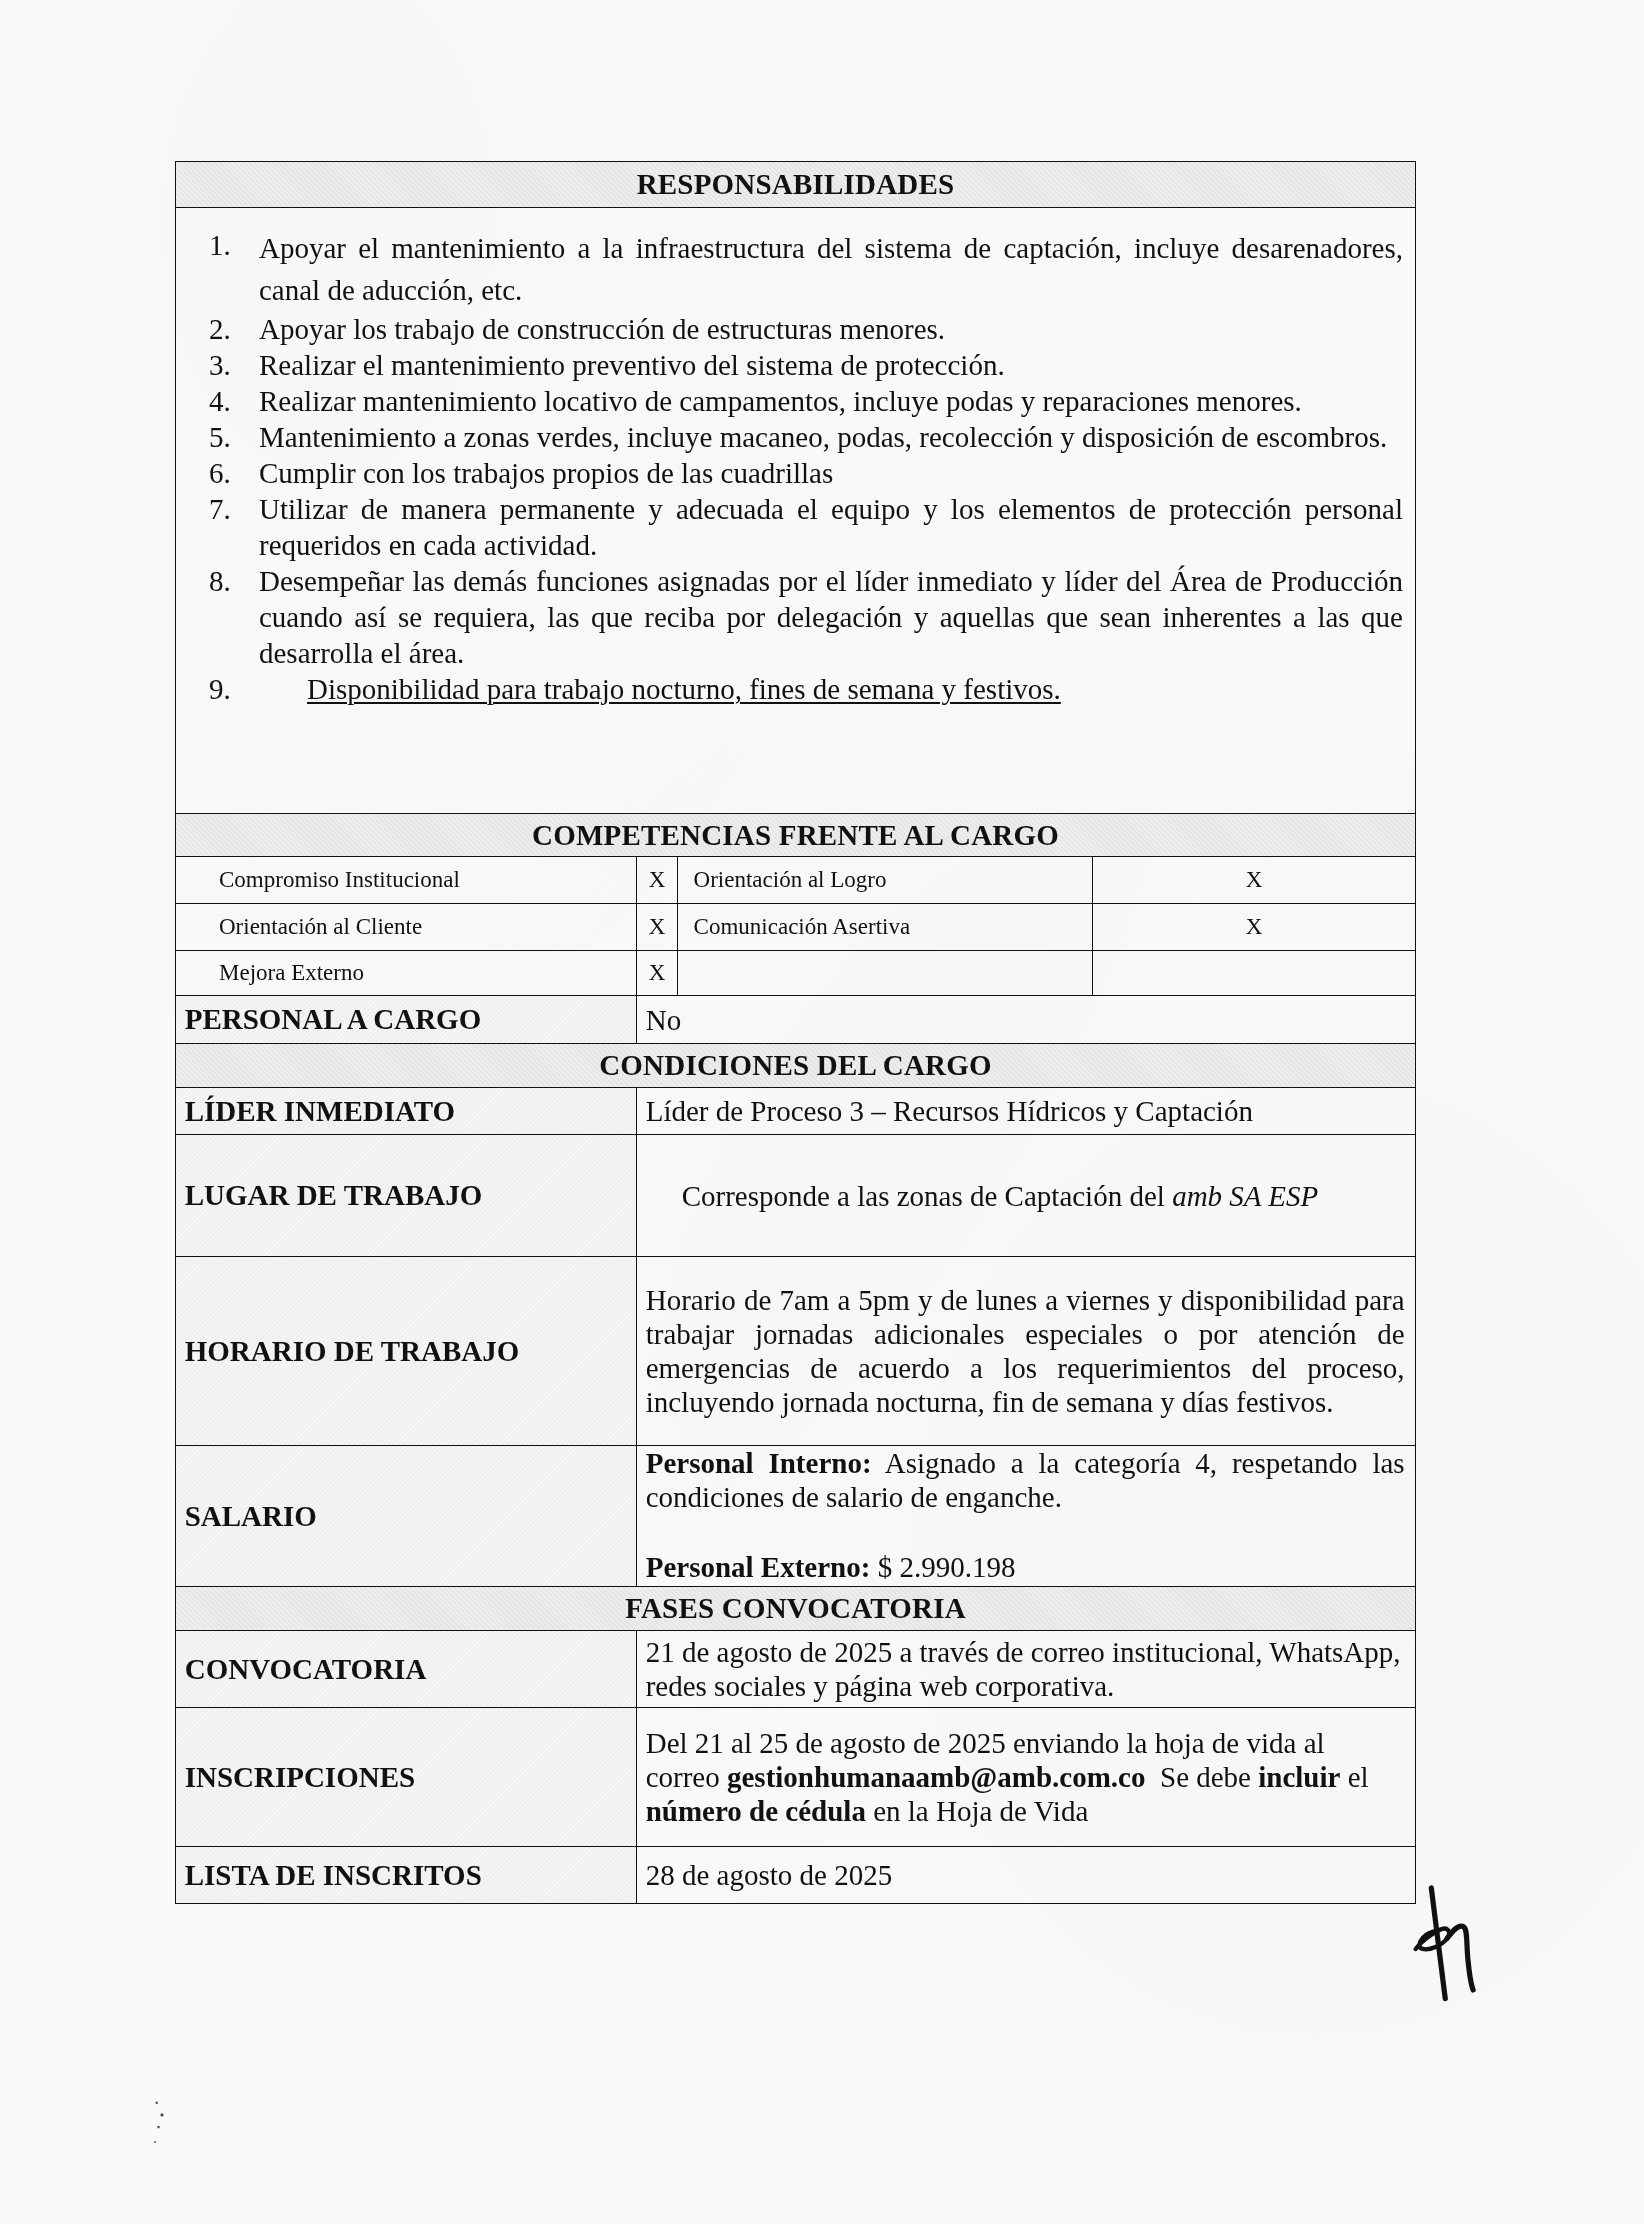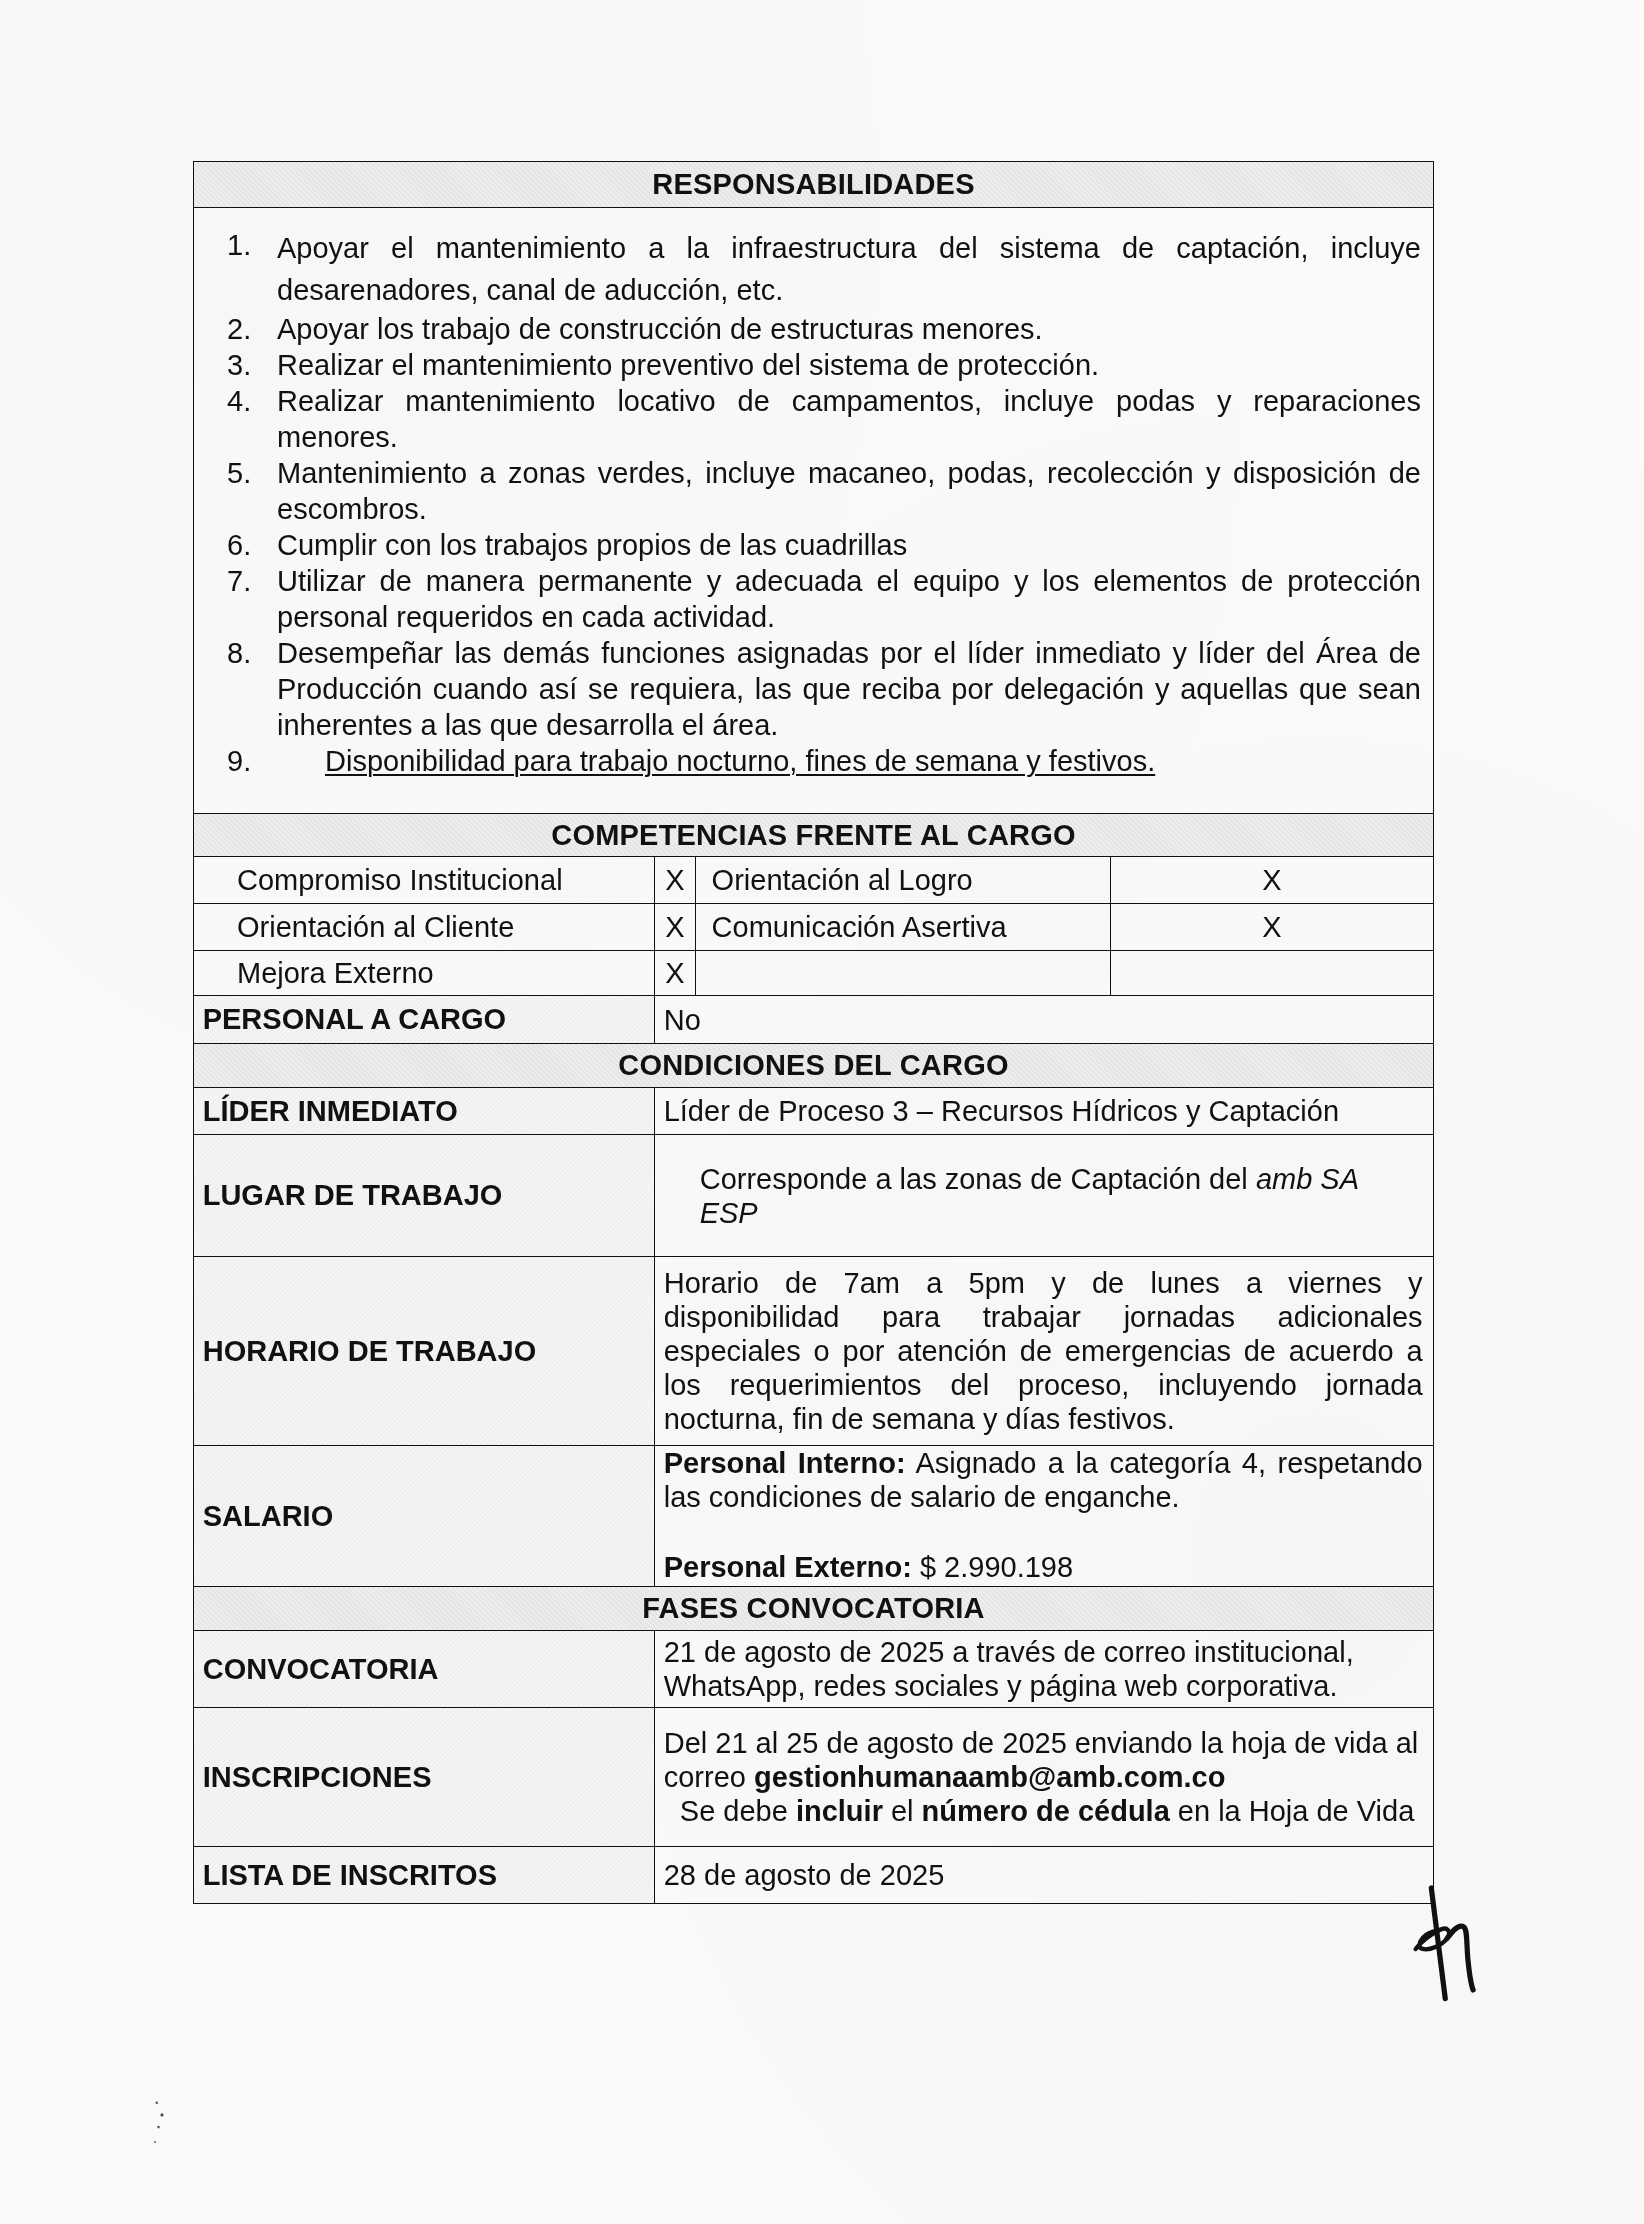--- a/index.html
+++ b/index.html
@@ -13,24 +13,25 @@
   }
   .page-noise {
     position: absolute; inset: 0;
     background:
       radial-gradient(ellipse at 20% 10%, rgba(0,0,0,0.012), transparent 60%),
       radial-gradient(ellipse at 80% 70%, rgba(0,0,0,0.015), transparent 60%);
     pointer-events: none;
   }
   .doc-table {
     position: absolute;
-    left: 193px; top: 161px;
+    left: 175px; top: 161px;
     width: 1241px;
     border: 1.7px solid #111;
     box-sizing: border-box;
+    font-family: Liberation Serif, serif;
   }
   .row {
     display: flex;
     border-bottom: 1.7px solid #111;
     box-sizing: border-box;
   }
   .row:last-child { border-bottom: none; }
   .section-header {
     justify-content: center; align-items: center;
     font-weight: bold;
@@ -42,21 +43,21 @@
     display: block;
     padding: 19px 12px 12px 33px;
     font-size: 29px;
     line-height: 36px;
   }
   .resp-item { display: flex; }
   .resp-num { width: 50px; flex: none; text-align: left; }
   .resp-text { flex: 1; text-align: justify; }
   .resp-text.underlined { text-decoration: underline; text-decoration-thickness: 1.7px; text-underline-offset: 2.6px; margin-left: 48px; }
 
-  .comp-row { height: 47px; align-items: stretch; font-size: 29px; }
+  .comp-row { height: 47px; align-items: stretch; font-size: 23px; }
   .comp-cell { display: flex; align-items: center; box-sizing: border-box; }
   .comp-label1 { width: 461px; padding-left: 43px; border-right: 1.7px solid #111; }
   .comp-mark1  { width: 41px; justify-content: center; border-right: 1.7px solid #111; }
   .comp-label2 { width: 415px; padding-left: 15.6px; border-right: 1.7px solid #111; }
   .comp-mark2  { flex: 1; justify-content: center; }
 
   .cond-row { align-items: stretch; font-size: 29px; }
   .cond-label {
     width: 461px; flex: none;
     border-right: 1.7px solid #111;

